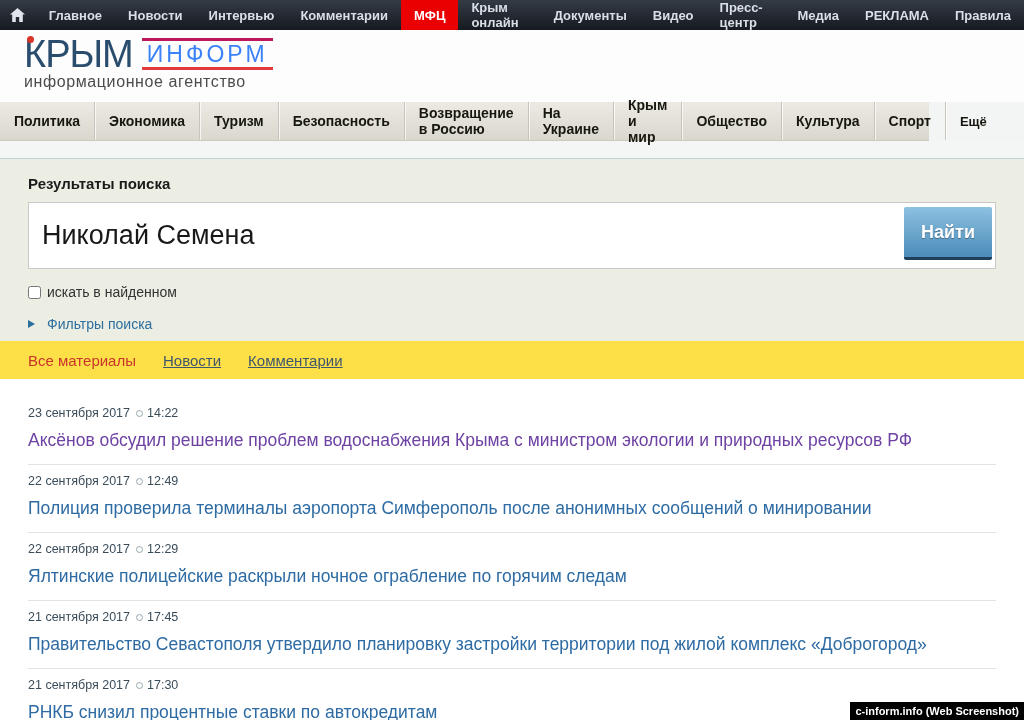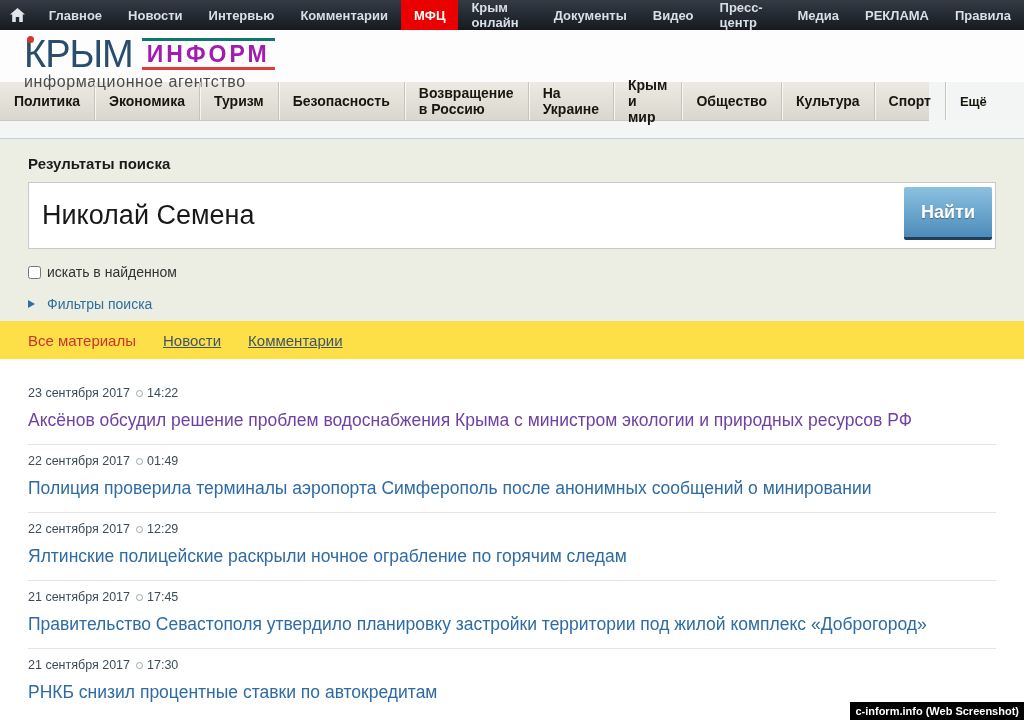--- a/index.html
+++ b/index.html
@@ -17,29 +17,29 @@
     background:linear-gradient(#343b45, #161a20);
     font-size:13px; font-weight:bold;
   }
   .home-link { width:38px; display:flex; align-items:center; justify-content:center; }
   .home-link svg { display:block; }
   .topbar-list { display:flex; align-items:stretch; }
   .topbar-item { display:flex; align-items:center; padding:0 13px; color:#d9dfe6; }
   .topbar-item.highlight { background:#ea0000; color:#fff; }
 
   
-  .masthead { height:52px; background:#fdfdfe; padding:5px 0 0 24px; }
+  .masthead { height:72px; background:#fdfdfe; padding:5px 0 0 24px; }
   .logo { display:inline-block; }
   .logo-row { display:flex; align-items:flex-end; position:relative; }
   .logo-dot { position:absolute; left:3px; top:1px; width:7px; height:7px; border-radius:50%; background:#d9352b; }
   .logo-main { font-size:38px; line-height:38px; color:#2a4d6e; letter-spacing:-1px; }
   .logo-sub {
     margin-left:9px; margin-bottom:3px; padding:2px 5px 1px;
-    font-size:23px; line-height:23px; letter-spacing:3px; color:#a21caf;
-    border-top:3px solid #0f766e; border-bottom:3px solid #e23b3b;font-weight:bold;
+    font-size:23px; line-height:23px; letter-spacing:3px; color:#3b82f6;
+    border-top:3px solid #be185d; border-bottom:3px solid #e23b3b;
   }
   .logo-tagline { font-size:16px; color:#4c4c4c; letter-spacing:0.6px; margin-top:1px; }
 
   
   .catnav-row { height:39px; background:#f3f5f4; }
   .catnav {
     width:929px; height:100%; display:flex; align-items:stretch;
     background:linear-gradient(#edeae3, #dad7ce);
     border-bottom:1px solid #ccc9c0;
   }
@@ -209,21 +209,21 @@
 
     <article class="result-item">
       <div class="result-meta">
         <span class="result-date">23 сентября 2017</span><span class="clock-icon"></span><span class="result-time">14:22</span>
       </div>
       <a class="result-title visited">Аксёнов обсудил решение проблем водоснабжения Крыма с министром экологии и природных ресурсов РФ</a>
     </article>
 
     <article class="result-item">
       <div class="result-meta">
-        <span class="result-date">22 сентября 2017</span><span class="clock-icon"></span><span class="result-time">01:49</span>
+        <span class="result-date">22 сентября 2017</span><span class="clock-icon"></span><span class="result-time">12:49</span>
       </div>
       <a class="result-title">Полиция проверила терминалы аэропорта Симферополь после анонимных сообщений о минировании</a>
     </article>
 
     <article class="result-item">
       <div class="result-meta">
         <span class="result-date">22 сентября 2017</span><span class="clock-icon"></span><span class="result-time">12:29</span>
       </div>
       <a class="result-title">Ялтинские полицейские раскрыли ночное ограбление по горячим следам</a>
     </article>

